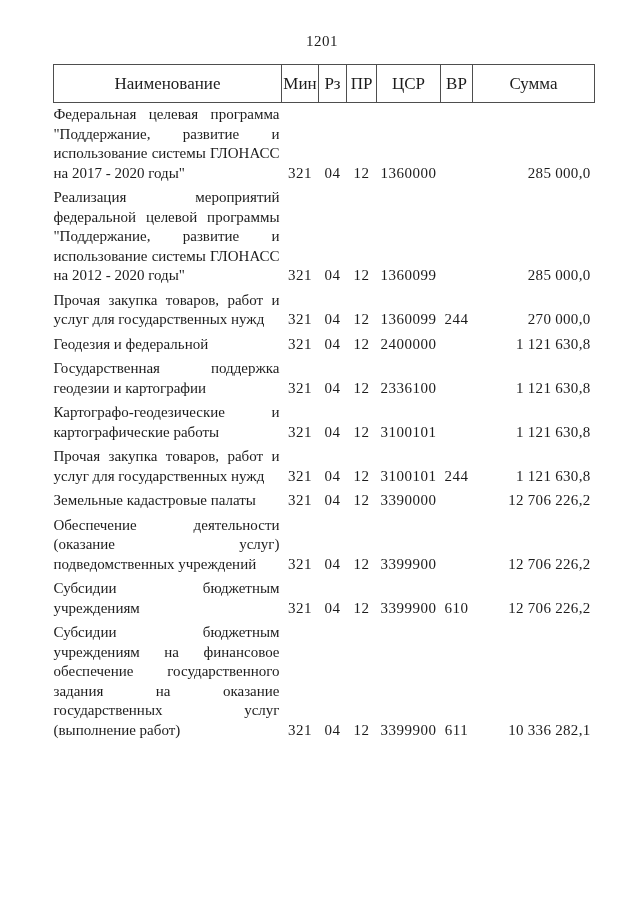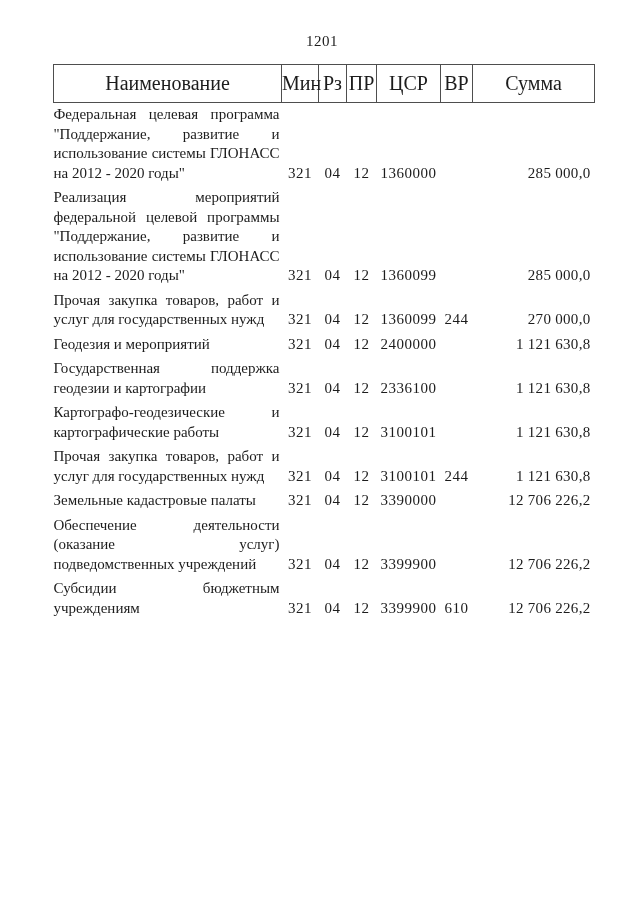--- a/index.html
+++ b/index.html
@@ -39,21 +39,21 @@
   col.c-vr   { width: 32px; }
   col.c-sum  { width: 122px; }
 
   thead th {
     border: 1px solid #4e4e4e;
     font-weight: normal;
     height: 37px;
     text-align: center;
     vertical-align: middle;
     padding: 0;
-    font-size: 20px;
+    font-size: 17px;
   }
   tbody td {
     vertical-align: bottom;
     padding: 2px 0 3px 0;
   }
   td.name {
     text-align: justify;
     padding-right: 2px;
   }
   td.code {
@@ -91,21 +91,21 @@
         <th>Мин</th>
         <th>Рз</th>
         <th>ПР</th>
         <th>ЦСР</th>
         <th>ВР</th>
         <th>Сумма</th>
       </tr>
     </thead>
     <tbody>
       <tr>
-        <td class="name">Федеральная целевая программа "Поддержание, развитие и использование системы ГЛОНАСС на 2012 - 2020 годы"</td>
+        <td class="name">Федеральная целевая программа "Поддержание, развитие и использование системы ГЛОНАСС на 2017 - 2020 годы"</td>
         <td class="code">321</td>
         <td class="code">04</td>
         <td class="code">12</td>
         <td class="code">1360000</td>
         <td class="code"></td>
         <td class="sum">285 000,0</td>
       </tr>
       <tr>
         <td class="name">Реализация мероприятий федеральной целевой программы "Поддержание, развитие и использование системы ГЛОНАСС на 2012 - 2020 годы"</td>
         <td class="code">321</td>
@@ -118,21 +118,21 @@
       <tr>
         <td class="name">Прочая закупка товаров, работ и услуг для государственных нужд</td>
         <td class="code">321</td>
         <td class="code">04</td>
         <td class="code">12</td>
         <td class="code">1360099</td>
         <td class="code">244</td>
         <td class="sum">270 000,0</td>
       </tr>
       <tr>
-        <td class="name">Геодезия и мероприятий</td>
+        <td class="name">Геодезия и федеральной</td>
         <td class="code">321</td>
         <td class="code">04</td>
         <td class="code">12</td>
         <td class="code">2400000</td>
         <td class="code"></td>
         <td class="sum">1 121 630,8</td>
       </tr>
       <tr>
         <td class="name">Государственная поддержка геодезии и картографии</td>
         <td class="code">321</td>
@@ -180,16 +180,25 @@
       </tr>
       <tr>
         <td class="name">Субсидии бюджетным учреждениям</td>
         <td class="code">321</td>
         <td class="code">04</td>
         <td class="code">12</td>
         <td class="code">3399900</td>
         <td class="code">610</td>
         <td class="sum">12 706 226,2</td>
       </tr>
+      <tr>
+        <td class="name">Субсидии бюджетным учреждениям на финансовое обеспечение государственного задания на оказание государственных услуг (выполнение работ)</td>
+        <td class="code">321</td>
+        <td class="code">04</td>
+        <td class="code">12</td>
+        <td class="code">3399900</td>
+        <td class="code">611</td>
+        <td class="sum">10 336 282,1</td>
+      </tr>
     </tbody>
   </table>
 
 </div>
 
 </body></html>

